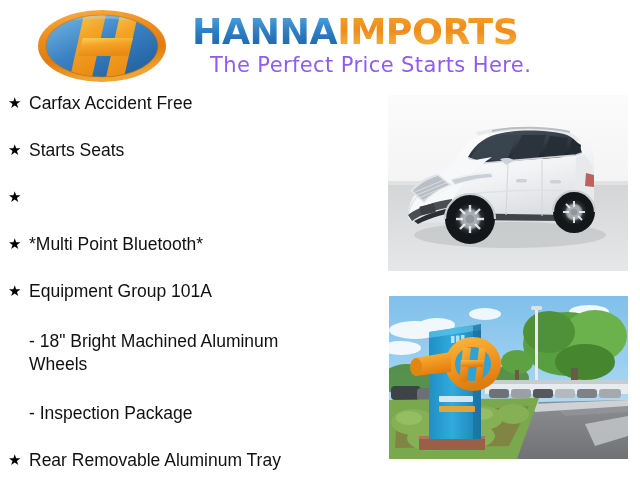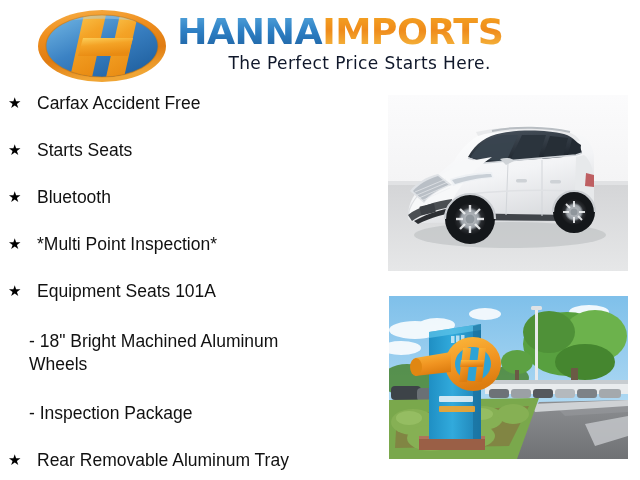--- a/index.html
+++ b/index.html
@@ -31,23 +31,22 @@
     top: 8px;
     display: flex;
     align-items: flex-start;
   }
   .logo-badge {
     width: 138px;
     height: 76px;
     flex: none;
   }
   .logo-text-block {
-    margin-left: 6px;
+    margin-left: 21px;
     padding-top: 6px;
-    text-align: right;
   }
   .wordmark {
     font-family: "DejaVu Sans", sans-serif;
     font-size: 35px;
     font-weight: bold;
     letter-spacing: -0.5px;
     line-height: 36px;
     white-space: nowrap;
     transform: scaleX(1.04);
     transform-origin: left center;
@@ -59,22 +58,22 @@
     color: transparent;
   }
   .wordmark .wm-imports {
     background: linear-gradient(180deg, #f5a623 0%, #ef8b1b 45%, #f6bf45 100%);
     -webkit-background-clip: text;
     background-clip: text;
     color: transparent;
   }
   .tagline {
     font-family: "DejaVu Sans", sans-serif;
-    font-size: 17px;
-    color: #0f172a;
+    font-size: 21px;
+    color: #8b5cf6;
     letter-spacing: 0.4px;
     margin-top: 3px;
     margin-left: 18px;
     white-space: nowrap;
   }
 
   
   .features {
     position: absolute;
     left: 0;
@@ -93,21 +92,20 @@
     font-size: 15px;
     line-height: 22px;
     color: #000000;
     text-align: left;
   }
   .feature-label {
     font-size: 17.5px;
     line-height: 22px;
     color: #111111;
     white-space: nowrap;
-    margin-left: 8px;
   }
   .sub-row {
     padding-left: 29px;
     font-size: 17.5px;
     line-height: 23px;
     color: #111111;
     width: 300px;
   }
   .sub-wheels { height: 70px; padding-top: 3px; }
   .sub-conv   { height: 47px; padding-top: 2px; }
@@ -190,31 +188,30 @@
     <span class="feature-label">Carfax Accident Free</span>
   </div>
 
   <div class="feature-row">
     <span class="feature-star">★</span>
     <span class="feature-label">Starts Seats</span>
   </div>
 
   <div class="feature-row">
     <span class="feature-star">★</span>
-    <span class="feature-label">Bluetooth</span>
-  </div>
-
-  <div class="feature-row">
-    <span class="feature-star">★</span>
-    <span class="feature-label">*Multi Point Inspection*</span>
-  </div>
-
-  <div class="feature-row">
-    <span class="feature-star">★</span>
-    <span class="feature-label">Equipment Seats 101A</span>
+  </div>
+
+  <div class="feature-row">
+    <span class="feature-star">★</span>
+    <span class="feature-label">*Multi Point Bluetooth*</span>
+  </div>
+
+  <div class="feature-row">
+    <span class="feature-star">★</span>
+    <span class="feature-label">Equipment Group 101A</span>
   </div>
 
   <div class="sub-row sub-wheels">- 18" Bright Machined Aluminum Wheels</div>
 
   <div class="sub-row sub-conv">- Inspection Package</div>
 
   <div class="feature-row">
     <span class="feature-star">★</span>
     <span class="feature-label">Rear Removable Aluminum Tray</span>
   </div>

